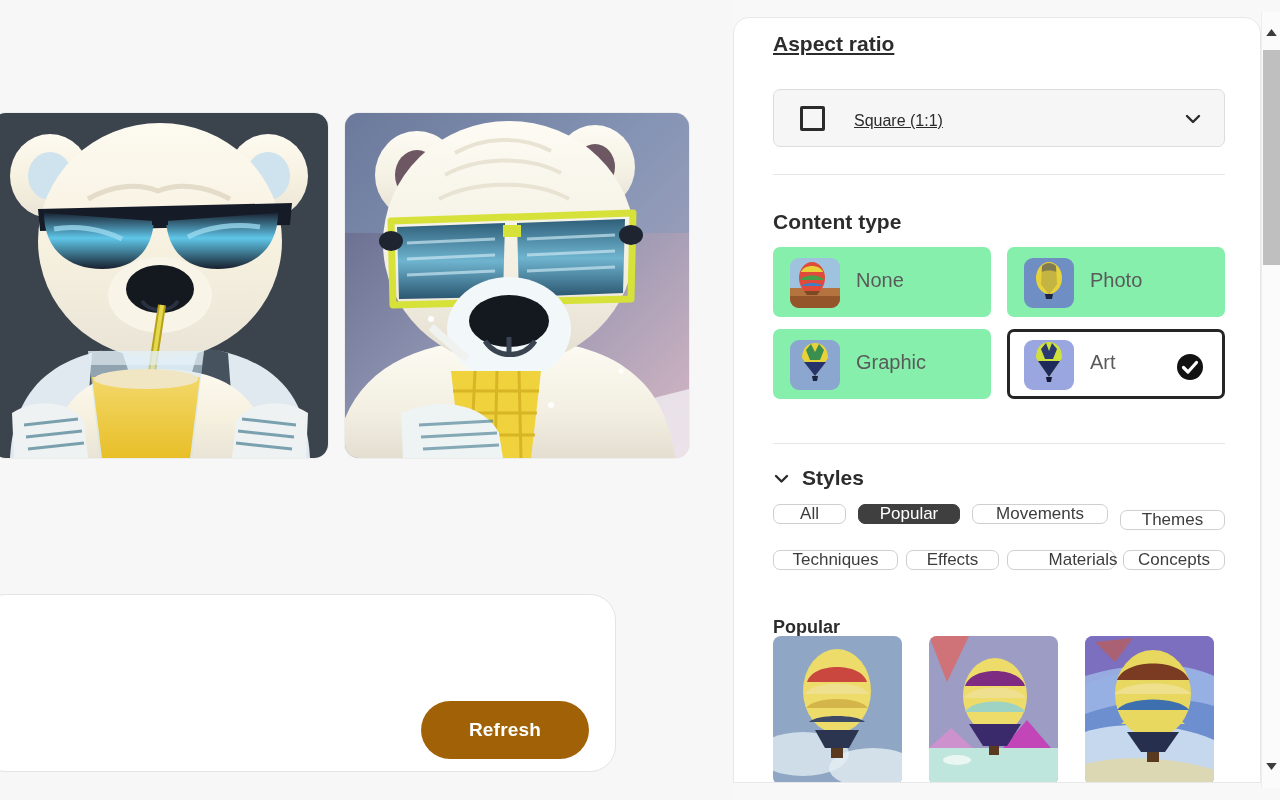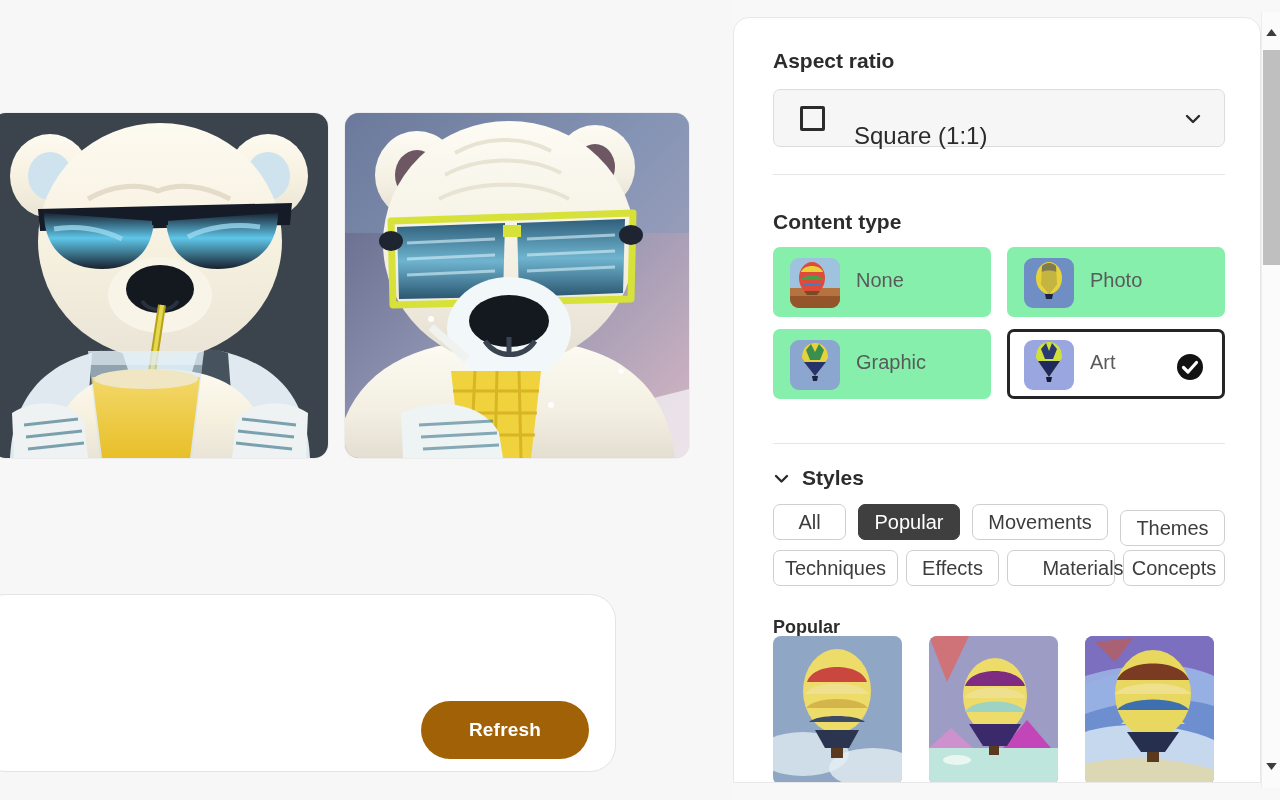--- a/index.html
+++ b/index.html
@@ -85,21 +85,21 @@
     overflow: hidden;
   }
   .panel-inner { position: absolute; left: 0; top: 0; width: 510px; height: 100%; }
 
   .section-title {
     position: absolute;
     font-size: 21px;
     font-weight: bold;
     color: #2c2c2c;
   }
-  #aspect-ratio-title { left: 39px; top: 31px; }
+  #aspect-ratio-title { left: 39px; top: 14px; text-decoration: underline; }
   #content-type-title { left: 39px; top: 192px; }
   #popular-title      { left: 39px; top: 599px; font-size: 18px; }
 
   .hr {
     position: absolute;
     left: 39px; width: 452px; height: 1px;
     background: #e6e6e6;
   }
   #divider-1 { top: 156px; }
   #divider-2 { top: 425px; }
@@ -114,22 +114,22 @@
     border-radius: 7px;
     cursor: pointer;
   }
   #square-icon {
     position: absolute; left: 26px; top: 16px;
     width: 25px; height: 25px;
     border: 3px solid #2b2b2b;
     border-radius: 2px;
   }
   #aspect-ratio-value {
-    position: absolute; left: 80px; top: 32px;
-    font-size: 24px; color: #2b2b2b;
+    position: absolute; left: 80px; top: 22px;
+    font-size: 16px; color: #2b2b2b; text-decoration: underline;
   }
   #aspect-chevron-icon {
     position: absolute; right: 22px; top: 20px;
     width: 18px; height: 18px;
   }
 
   
   .content-type-card {
     position: absolute;
     width: 218px; height: 70px;
@@ -168,25 +168,25 @@
   #styles-header {
     position: absolute; left: 39px; top: 448px;
     display: flex; align-items: center; gap: 12px;
     cursor: pointer;
   }
   #styles-chevron-icon { width: 17px; height: 17px; display:block; }
   #styles-title { font-size: 21px; font-weight: bold; color: #2c2c2c; }
 
   .chip {
     position: absolute;
-    height: 36px;
+    height: 20px;
     background: #ffffff;
     border: 1px solid #cfcfcf;
     border-radius: 7px;
-    font-size: 20px;
+    font-size: 17px;
     color: #3d3d3d;
     font-family: "Liberation Sans", sans-serif;
     cursor: pointer;
     display: flex; align-items: center; justify-content: center;
   }
   .chip.active {
     background: #3f3f3f;
     border-color: #3f3f3f;
     color: #ffffff;
   }

